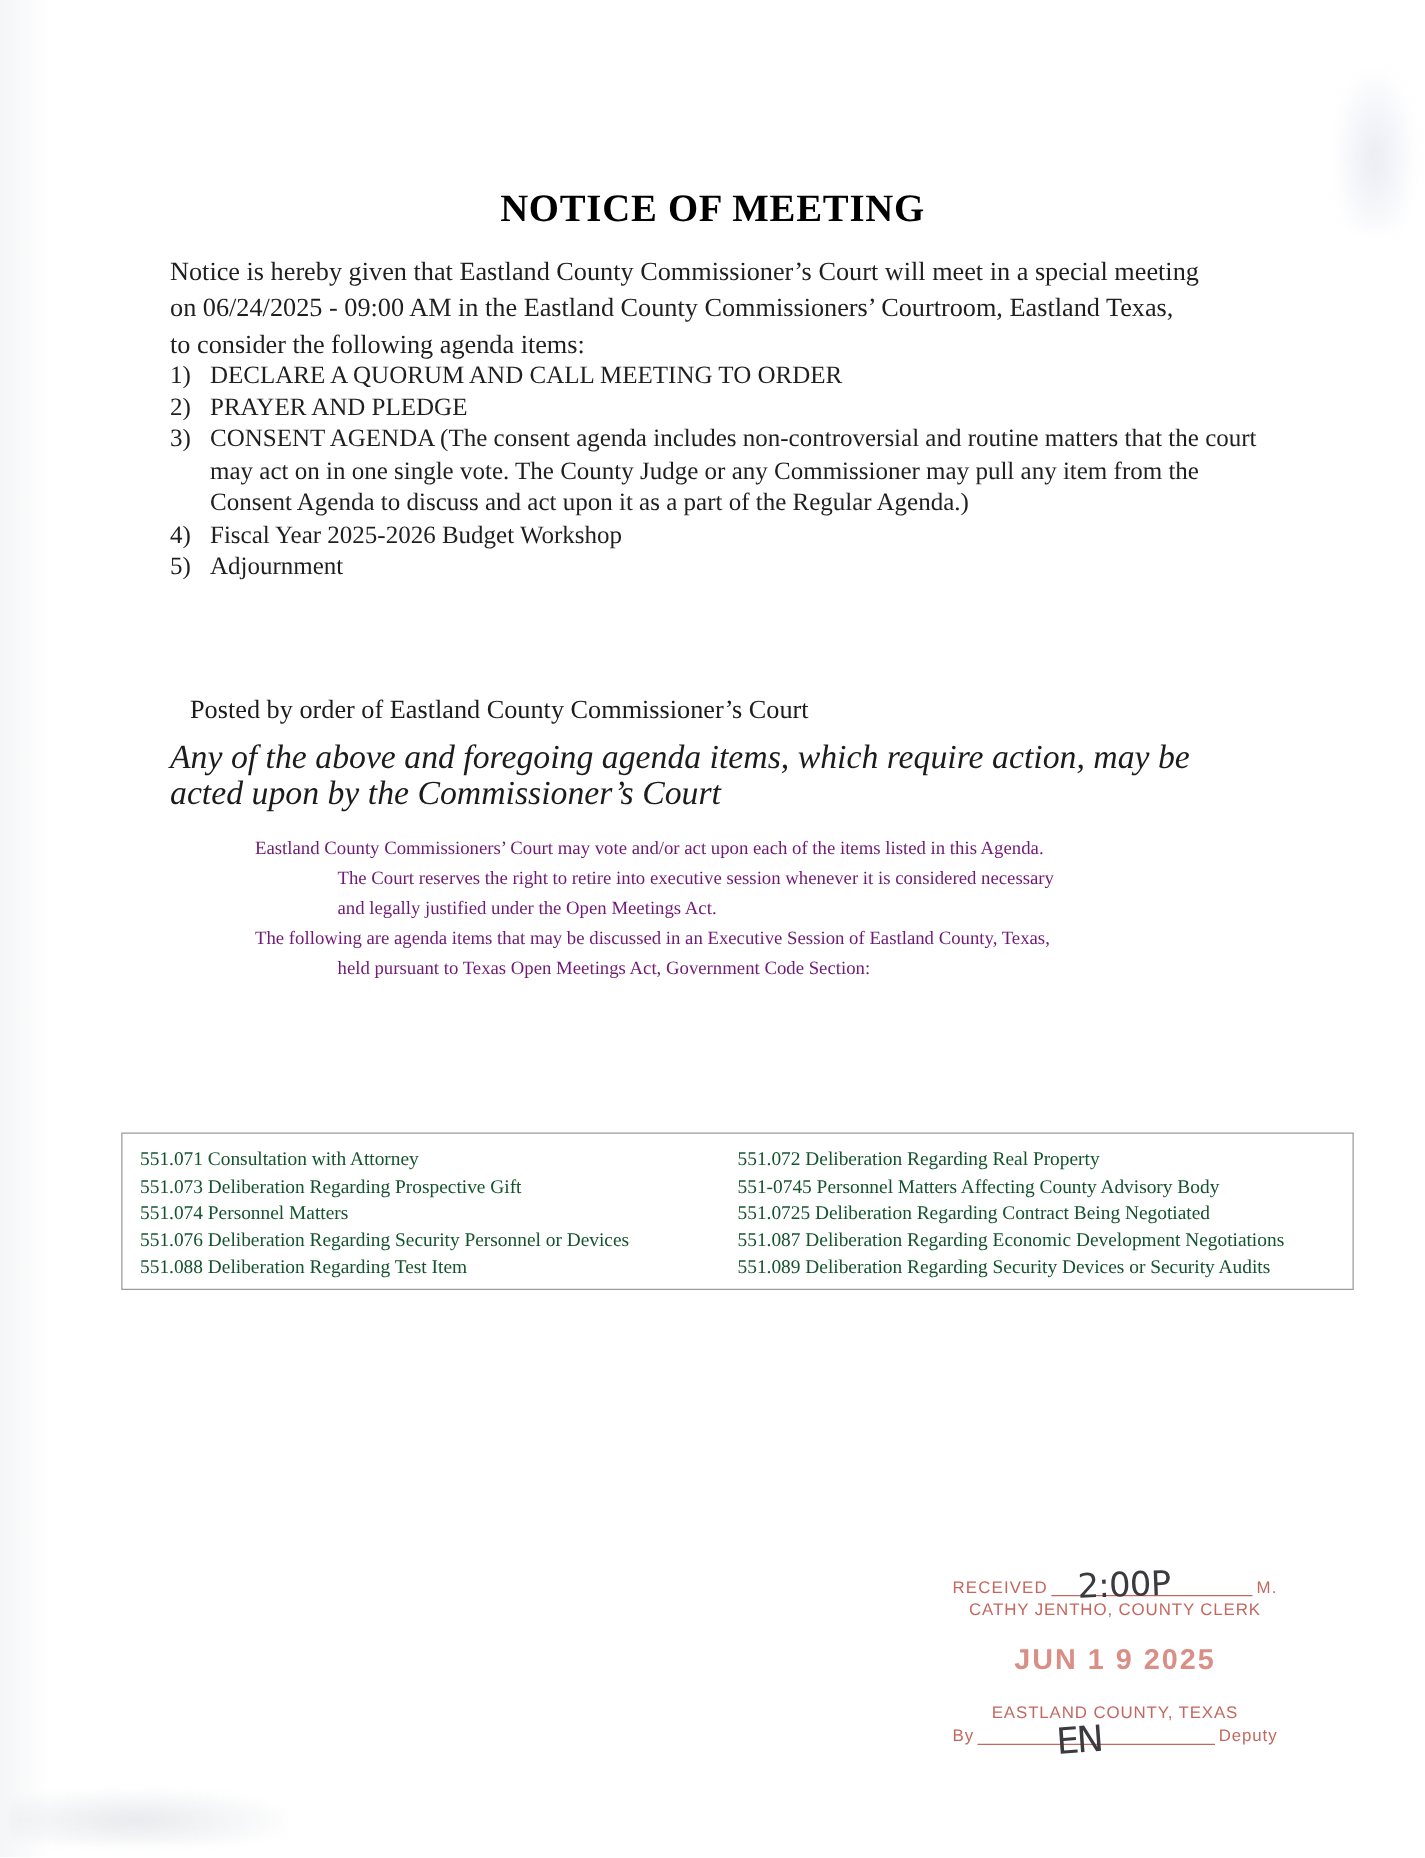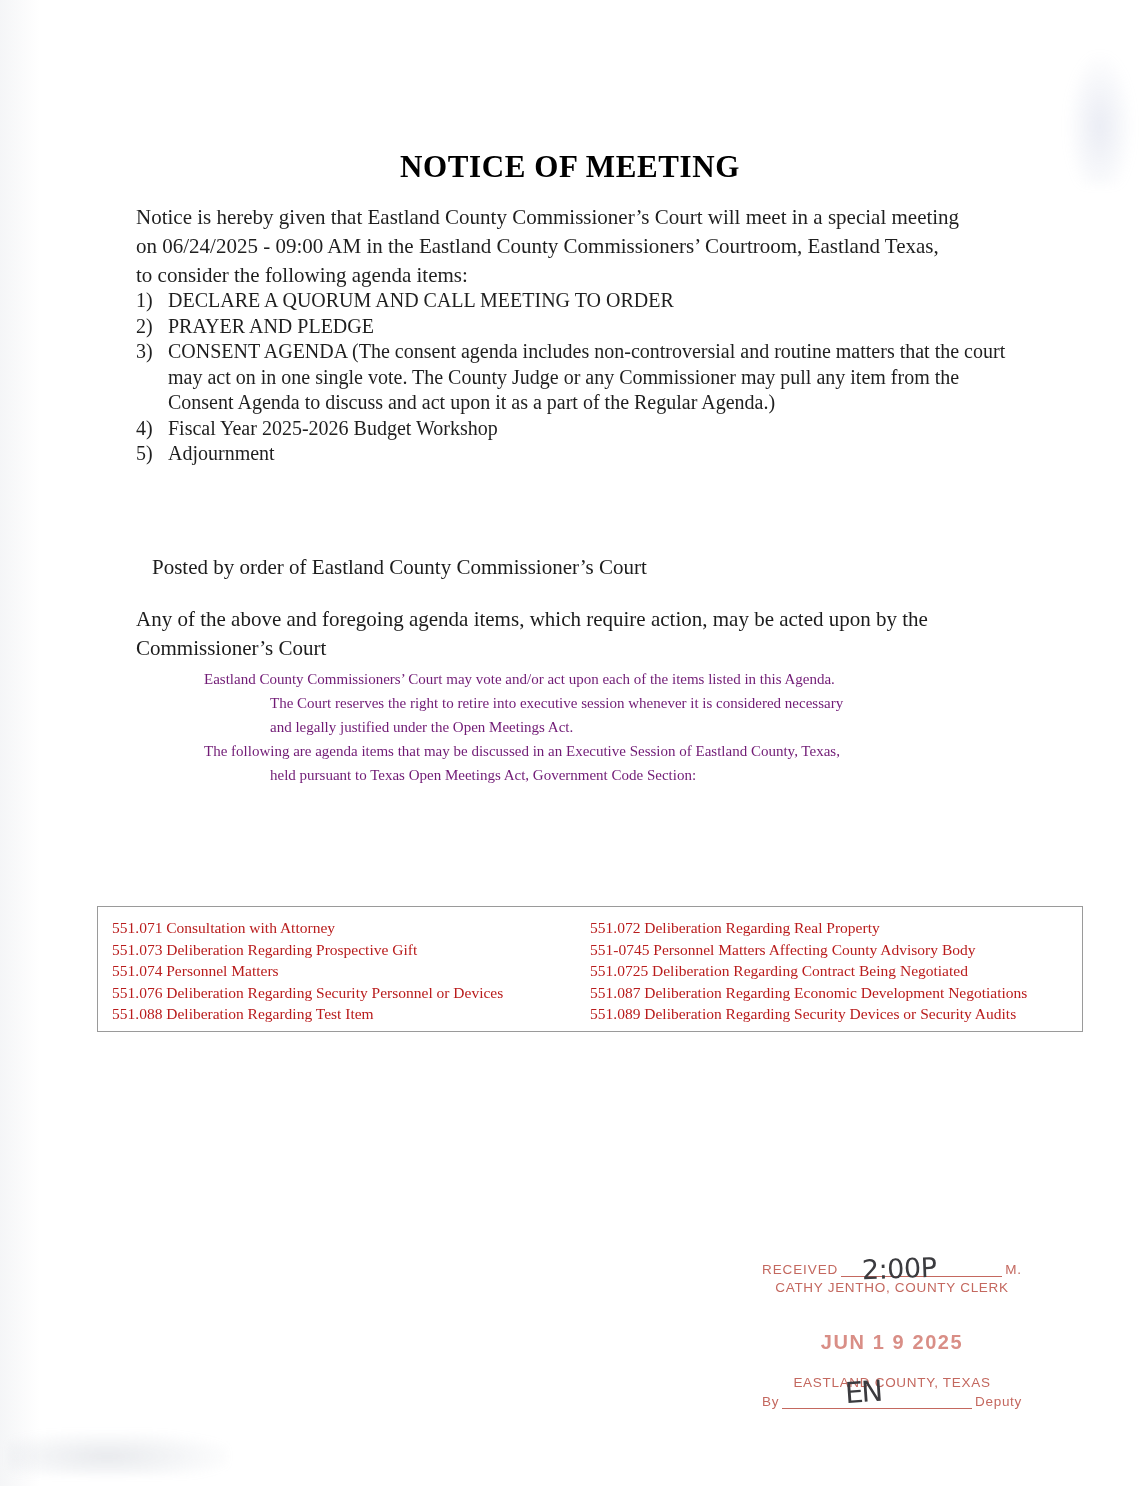--- a/index.html
+++ b/index.html
@@ -98,24 +98,25 @@
   
   #posted-by {
     position: absolute;
     top: 532px; left: 152px;
     width: 850px;
     font-size: 21px;
     line-height: 29px;
   }
   #action-note {
     position: absolute;
-    top: 584px; left: 136px;
+    top: 564px; left: 136px;
     width: 850px;
-    font-size: 21px;
+    font-size: 27px;
     line-height: 29px;
+    font-style: italic;
   }
 
   
   #exec-note {
     position: absolute;
     top: 667px; left: 204px;
     width: 800px;
     font-size: 15px;
     line-height: 24px;
     color: #701a75;
@@ -133,21 +134,21 @@
     box-sizing: border-box;
     background: #ffffff;
   }
   #code-cols {
     display: flex;
     padding: 10px 0 0 14px;
   }
   .code-col {
     font-size: 15.5px;
     line-height: 21.5px;
-    color: #b91c1c;
+    color: #14532d;
   }
   #code-col-left  { width: 478px; flex: 0 0 478px; }
   #code-col-right { flex: 1 1 auto; }
   .code-line { display: block; white-space: nowrap; }
 
   
   #stamp {
     position: absolute;
     top: 1262px; left: 762px;
     width: 260px;
@@ -169,25 +170,25 @@
     margin: 0 3px;
   }
   #stamp-clerk {
     font-size: 13.5px;
     letter-spacing: 0.7px;
     margin-top: 3px;
     text-align: center;
     white-space: nowrap;
   }
   #stamp-date {
-    font-size: 20px;
+    font-size: 23px;
     font-weight: bold;
     letter-spacing: 1.6px;
     text-align: center;
-    margin-top: 36px;
+    margin-top: 19px;
     color: #d98e86;
   }
   #stamp-county {
     font-size: 13.5px;
     letter-spacing: 0.7px;
     text-align: center;
     margin-top: 21px;
     white-space: nowrap;
   }
   #stamp-by-row {

